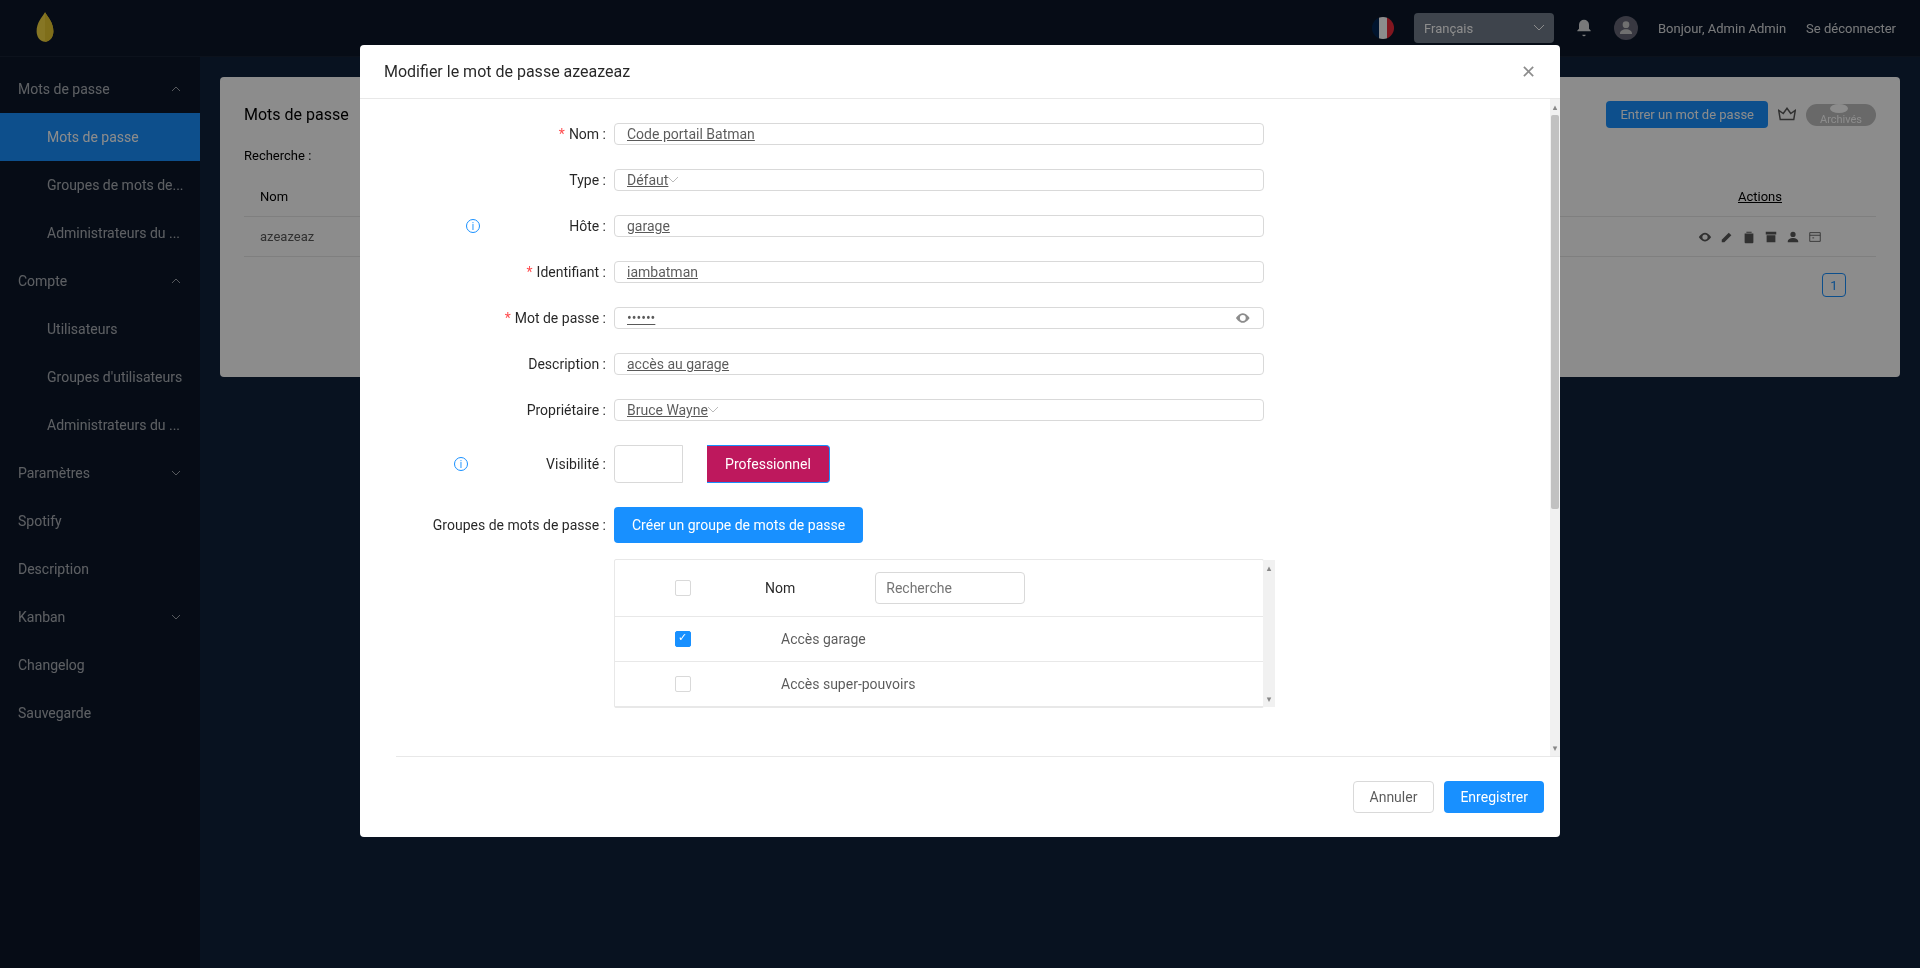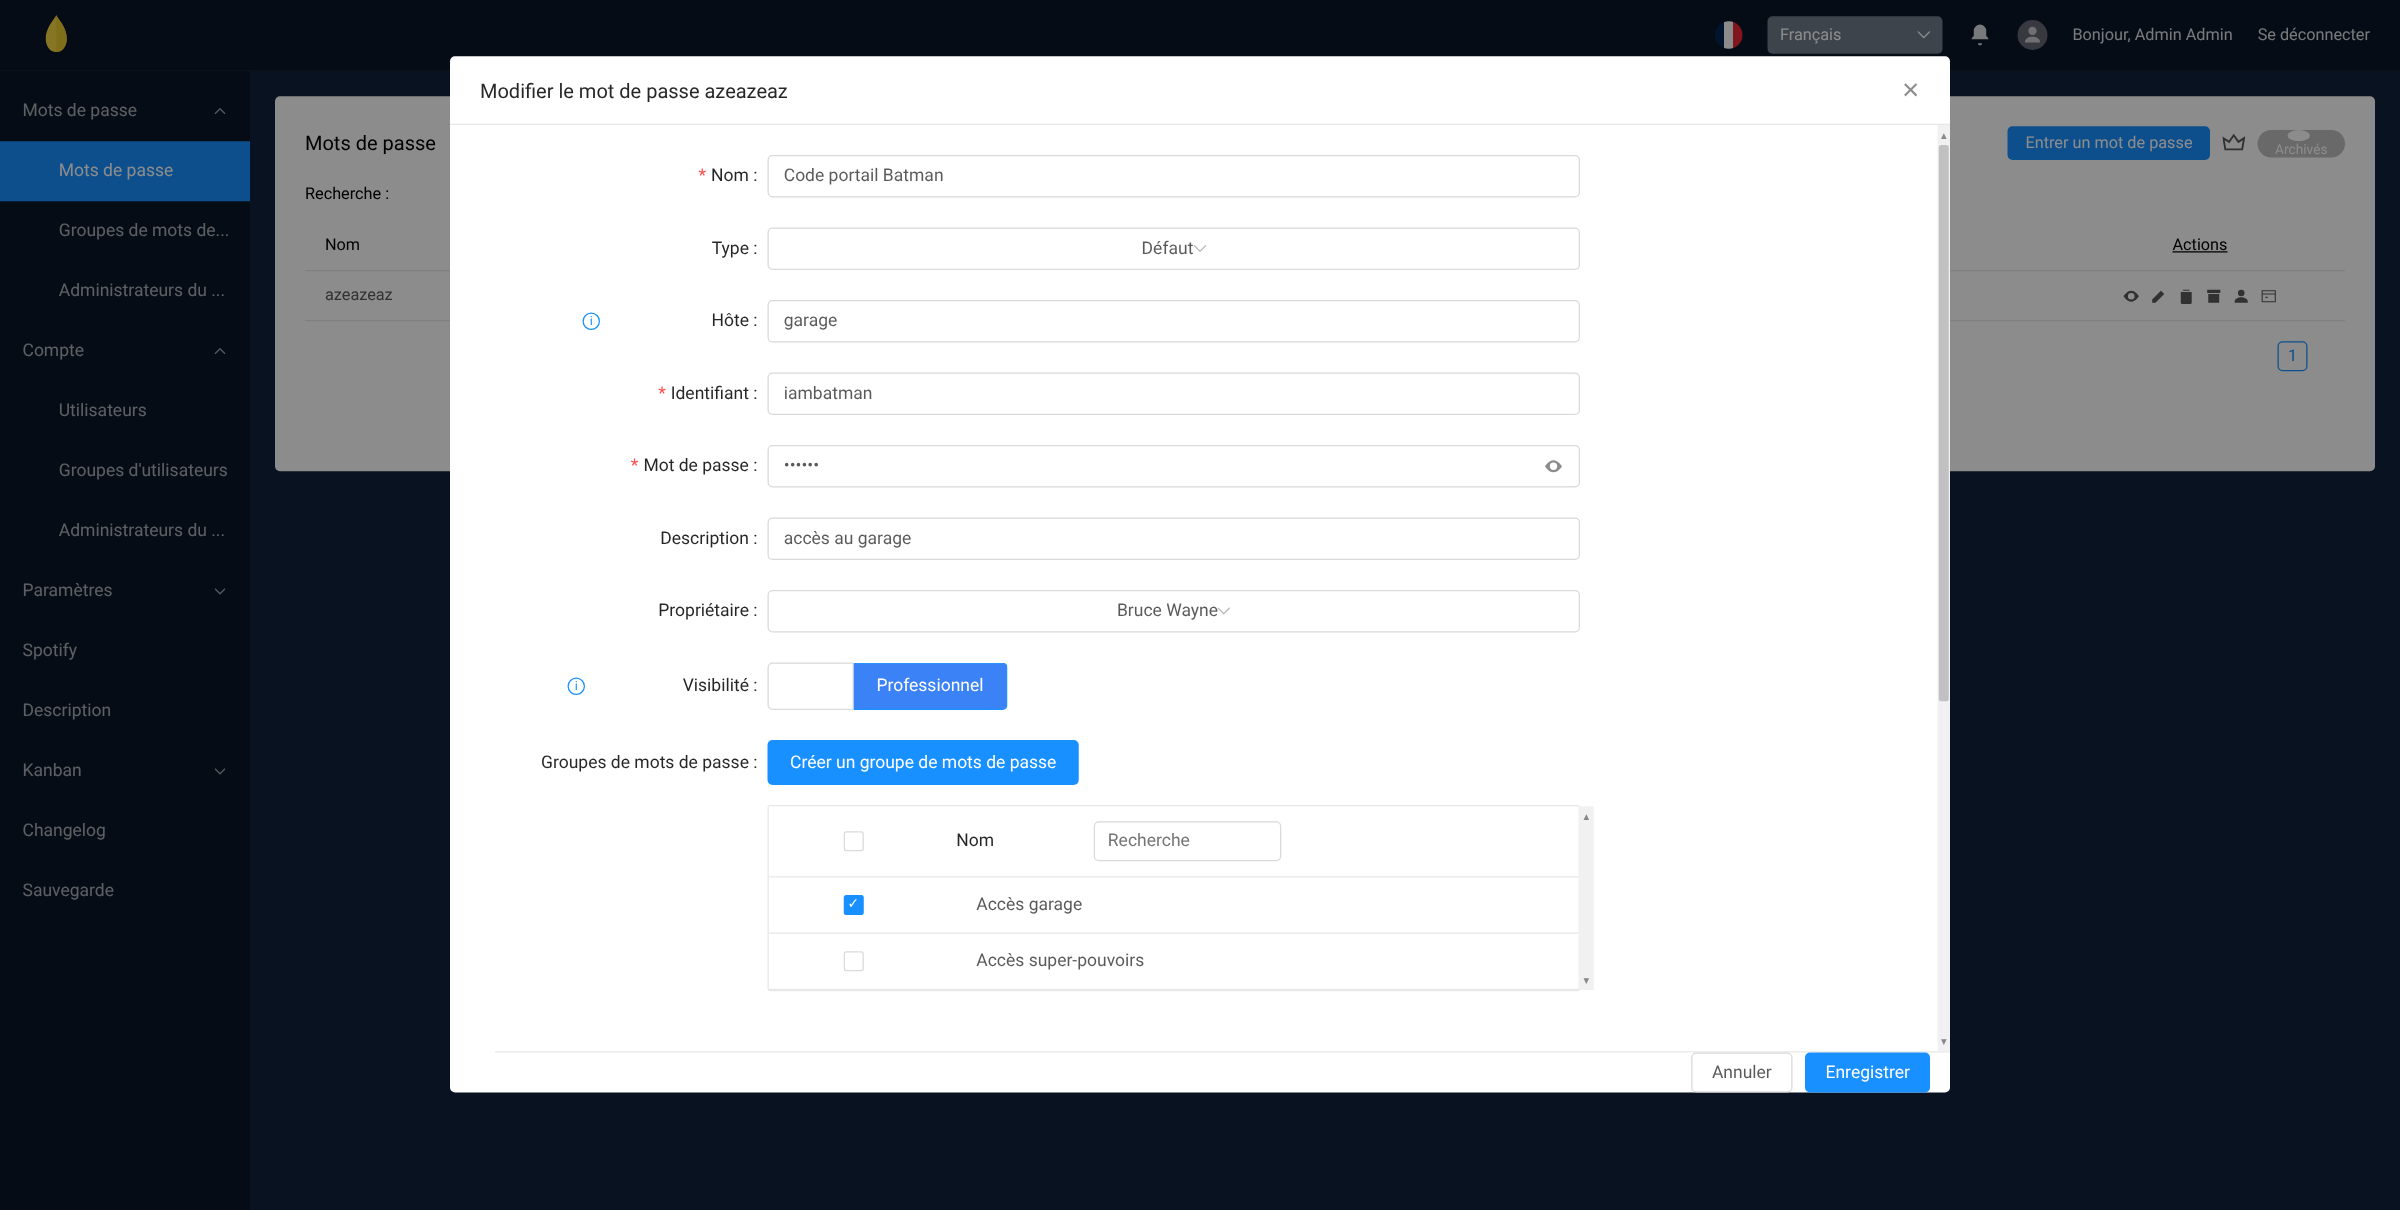--- a/index.html
+++ b/index.html
@@ -53,43 +53,43 @@
 .modal-head { padding: 16px 24px; border-bottom: 1px solid #e8e8e8; display: flex; justify-content: space-between; align-items: center; }
 .modal-title { color: rgba(0,0,0,0.85); font-size: 16px; }
 .modal-close { color: rgba(0,0,0,0.45); font-size: 18px; cursor: pointer; background: none; border: none; }
 .modal-body { padding: 24px; overflow-y: auto; flex: 1; position: relative; }
 .modal-body-inner { padding-right: 6px; }
 .form-row { display: flex; align-items: center; margin-bottom: 24px; }
 .form-label { width: 230px; text-align: right; color: rgba(0,0,0,0.85); font-size: 14px; padding-right: 8px; position: relative; }
 .form-label .req { color: #ff4d4f; margin-right: 4px; }
 .form-label .info { position: absolute; left: 82px; top: 50%; transform: translateY(-50%); width: 14px; height: 14px; border: 1px solid #1890ff; border-radius: 50%; color: #1890ff; font-size: 10px; display: flex; align-items: center; justify-content: center; }
 .form-ctrl { width: 650px; }
-.inp, .sel { width: 100%; height: 34px; border: 1px solid #d9d9d9; border-radius: 4px; padding: 0 12px; font-size: 14px; color: rgba(0,0,0,0.65); display: flex; align-items: center; background: #fff; justify-content: center; }
+.inp, .sel { width: 100%; height: 22px; border: 1px solid #d9d9d9; border-radius: 4px; padding: 0 12px; font-size: 14px; color: rgba(0,0,0,0.65); display: flex; align-items: center; background: #fff; justify-content: flex-start; text-decoration: underline; }
 .inp input { border: none; outline: none; width: 100%; font-size: 14px; color: rgba(0,0,0,0.65); }
 .pw-eye { width: 16px; height: 16px; color: rgba(0,0,0,0.45); }
 .radio-grp { display: flex; }
 .radio-btn { height: 38px; padding: 0 18px; border: 1px solid #d9d9d9; display: flex; align-items: center; font-size: 14px; cursor: pointer; }
 .radio-btn:first-child { border-radius: 4px 0 0 4px; }
 .radio-btn:last-child { border-radius: 0 4px 4px 0; border-left: none; }
-.radio-btn.active { background: #3b82f6; color: #fff; border-color: #1890ff; }
+.radio-btn.active { background: #be185d; color: #fff; border-color: #1890ff; margin-left: 24px; }
 .btn-create { background: #1890ff; color: #fff; border: none; padding: 10px 18px; border-radius: 4px; font-size: 14px; cursor: pointer; }
 .groups-table { margin-top: 16px; border: 1px solid #e8e8e8; border-radius: 2px; position: relative; }
 .groups-scroll { position: absolute; right: -12px; top: 0; bottom: 0; width: 12px; background: #f1f1f1; display: flex; flex-direction: column; align-items: center; justify-content: space-between; }
 .gt-head { display: flex; align-items: center; padding: 12px 16px 12px 60px; border-bottom: 1px solid #e8e8e8; gap: 80px; }
 .gt-head .chk { width: 16px; height: 16px; border: 1px solid #d9d9d9; border-radius: 2px; position: absolute; left: 60px; }
 .gt-head-nom { color: rgba(0,0,0,0.85); font-size: 14px; margin-left: 90px; }
 .gt-search { width: 150px; height: 32px; border: 1px solid #d9d9d9; border-radius: 4px; padding: 0 10px; font-size: 14px; }
 .gt-row { display: flex; align-items: center; padding: 14px 16px 14px 60px; border-bottom: 1px solid #e8e8e8; color: rgba(0,0,0,0.65); font-size: 14px; }
 .gt-row .chk { width: 16px; height: 16px; border: 1px solid #d9d9d9; border-radius: 2px; margin-right: 90px; flex-shrink: 0; }
 .gt-row .chk.on { background: #1890ff; border-color: #1890ff; position: relative; }
 .gt-row .chk.on::after { content: "✓"; color: #fff; font-size: 11px; position: absolute; top: -1px; left: 2px; }
 .modal-scroll { position: absolute; right: 0; top: 0; bottom: 0; width: 10px; background: #f1f1f1; display: flex; flex-direction: column; }
 .scroll-arr { height: 16px; display: flex; align-items: center; justify-content: center; color: #888; font-size: 9px; }
 .scroll-thumb { flex: 0 0 60%; background: #c1c1c1; margin: 0 1px; border-radius: 2px; }
-.modal-foot { padding: 0 16px; border-top: 1px solid #e8e8e8; display: flex; justify-content: flex-end; gap: 10px; margin-left: 36px; }
+.modal-foot { padding: 24px 16px; border-top: 1px solid #e8e8e8; display: flex; justify-content: flex-end; gap: 10px; margin-left: 36px; }
 .btn-default { background: #fff; border: 1px solid #d9d9d9; color: rgba(0,0,0,0.65); padding: 7px 16px; border-radius: 4px; font-size: 14px; cursor: pointer; }
 .btn-save { background: #1890ff; color: #fff; border: none; padding: 7px 16px; border-radius: 4px; font-size: 14px; cursor: pointer; }
 </style>
 </head>
 <body>
 
 <div class="header">
   <div class="logo-area">
     <svg class="logo" viewBox="0 0 40 40">
         <path fill="#f5d742" d="M20 5c-3 5-8 10-8 18 0 5 3 10 8 10s8-5 8-10c0-8-5-13-8-18z"></path>

